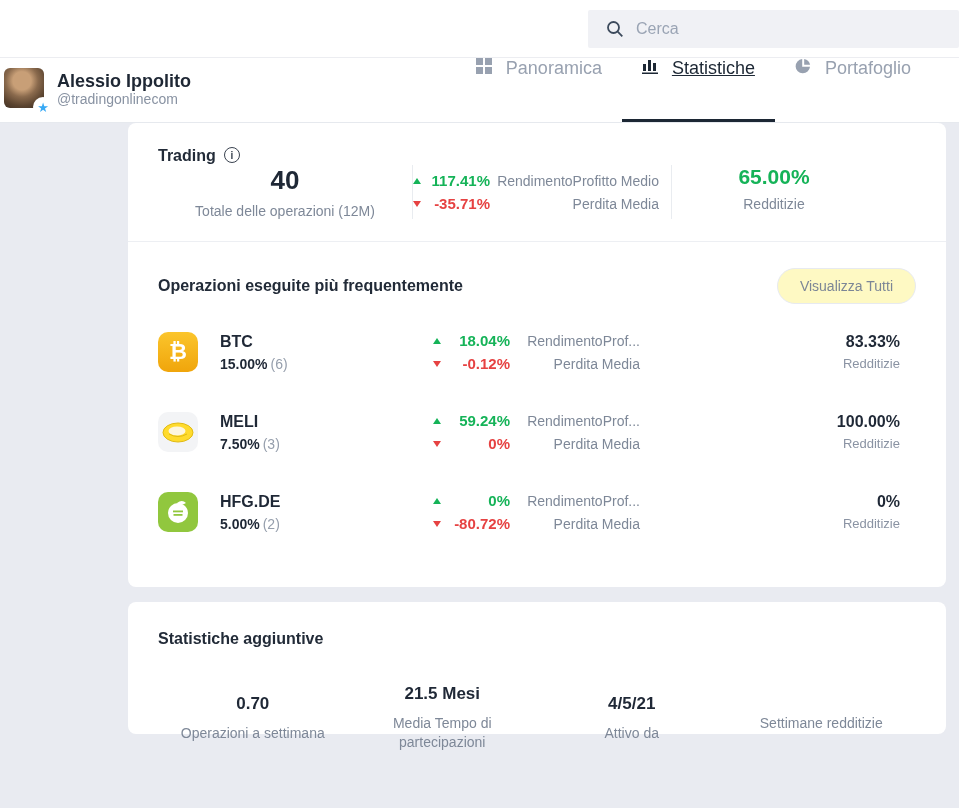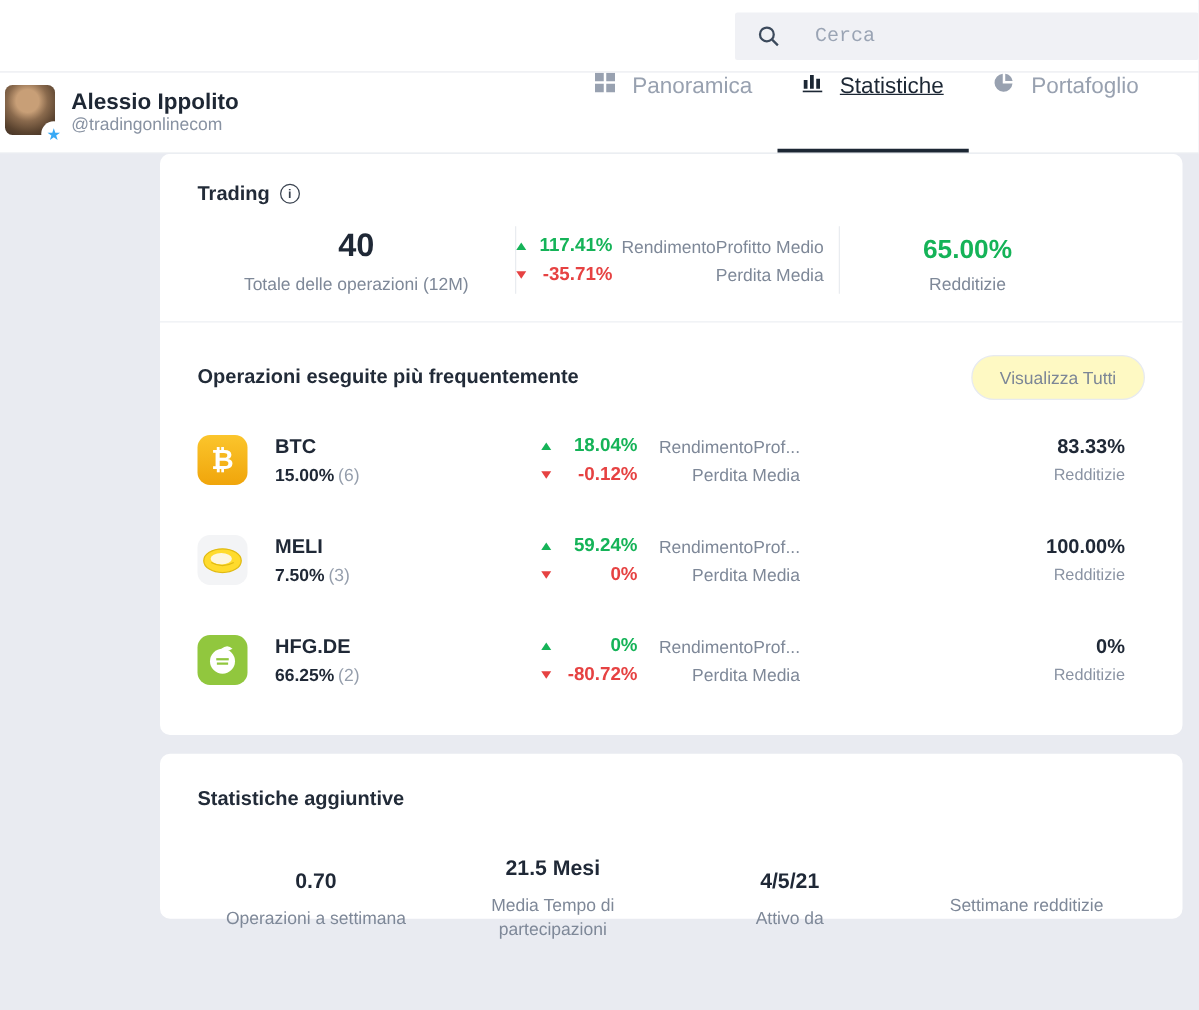--- a/index.html
+++ b/index.html
@@ -9,21 +9,21 @@
     background:#e9ebf1;
     font-family:"Liberation Sans", sans-serif;
     color:#1f2836;
     overflow:hidden;
   }
 
   
   .topbar { position:absolute; top:0; left:0; right:0; height:58px; background:#fff; border-bottom:1px solid #ecedf1; z-index:3; }
   .search-box { position:absolute; left:588px; top:10px; width:371px; height:38px; background:#f0f1f5; display:flex; align-items:center; padding-left:18px; border-radius:2px; }
   .search-box svg { flex:none; }
-  .search-input { border:none; background:transparent; outline:none; font-family:Liberation Mono, monospace; font-size:16px; color:#3c4a5c; margin-left:28px; width:260px; }
+  .search-input { border:none; background:transparent; outline:none; font-family:Liberation Sans, sans-serif; font-size:16px; color:#3c4a5c; margin-left:12px; width:260px; }
   .search-input::placeholder { color:#9aa4b4; }
 
   
   .header { position:absolute; top:58px; left:0; right:0; height:65px; background:#fff; border-bottom:1px solid #e6e9ee; z-index:2; }
   .avatar-wrap { position:absolute; left:4px; top:10px; width:40px; height:40px; }
   .avatar { width:40px; height:40px; border-radius:6px;
     background: radial-gradient(circle at 45% 32%, #c89f77 0 26%, #8a6a4d 46%, #5a432f 72%, #3a2c22 100%); }
   .star-badge { position:absolute; right:-9px; bottom:-9px; width:20px; height:20px; border-radius:50%;
     background:#fff; display:flex; align-items:center; justify-content:center; }
   .star-badge::before { content:"★"; color:#38a9f5; font-size:13px; line-height:1; }
@@ -37,21 +37,21 @@
 
   
   .content { position:absolute; left:128px; top:123px; width:818px; z-index:1; }
   .card { background:#fff; border-radius:8px; }
   .card-main { min-height:464px; padding:0 30px 20px; }
   .card-title { padding-top:24px; font-size:16px; font-weight:bold; color:#222b38; display:flex; align-items:flex-start; gap:8px; }
   .info-icon { width:16px; height:16px; border:1px solid #3a4350; border-radius:50%; color:#3a4350;
     display:inline-flex; align-items:center; justify-content:center; font-size:10px; font-weight:bold; cursor:pointer; }
   .info-icon::before { content:"i"; }
 
-  .trading-stats { display:flex; align-items:flex-end; margin-top:16px; padding-bottom:22px; }
+  .trading-stats { display:flex; align-items:flex-start; padding-bottom:22px; }
   .t-col1 { width:254px; text-align:center; }
   .t-col2 { width:260px; padding-right:12px; border-left:1px solid #e9ecf0; border-right:1px solid #e9ecf0; align-self:stretch;
     display:flex; flex-direction:column; justify-content:center; }
   .t-col3 { flex:1; text-align:center; padding-right:40px; }
   .big-val { font-size:26px; font-weight:bold; color:#1f2836; }
   .t-sub { font-size:14px; color:#7e8898; margin-top:7px; }
   .big-green { font-size:21px; font-weight:bold; color:#15b358; }
 
   .stat-line { display:flex; align-items:center; justify-content:flex-end; height:23px; font-size:15px; }
   .tri-up { width:0; height:0; border-left:4px solid transparent; border-right:4px solid transparent;
@@ -248,21 +248,21 @@
         <svg width="28" height="28" viewBox="0 0 28 28">
           <circle cx="14" cy="15" r="10" fill="#ffffff"></circle>
           <path d="M13 5 q 5 -4 9 0 q -5 3 -9 0" fill="#ffffff"></path>
           <rect x="9" y="12.5" width="10" height="1.8" fill="#91c73e"></rect>
           <rect x="9.5" y="16" width="9" height="1.8" fill="#91c73e"></rect>
         </svg>
       </div>
       <div class="asset-names">
         <div class="a-sym">HFG.DE</div>
         <div class="a-alloc">
-          <span>66.25%</span><span class="a-count">(2)</span>
+          <span>5.00%</span><span class="a-count">(2)</span>
         </div>
       </div>
       <div class="asset-stats">
         <div class="stat-line">
           <span class="tri-up"></span>
           <span class="sl-val green">0%</span>
           <span class="sl-lbl">RendimentoProf...</span>
         </div>
         <div class="stat-line">
           <span class="tri-down"></span>

